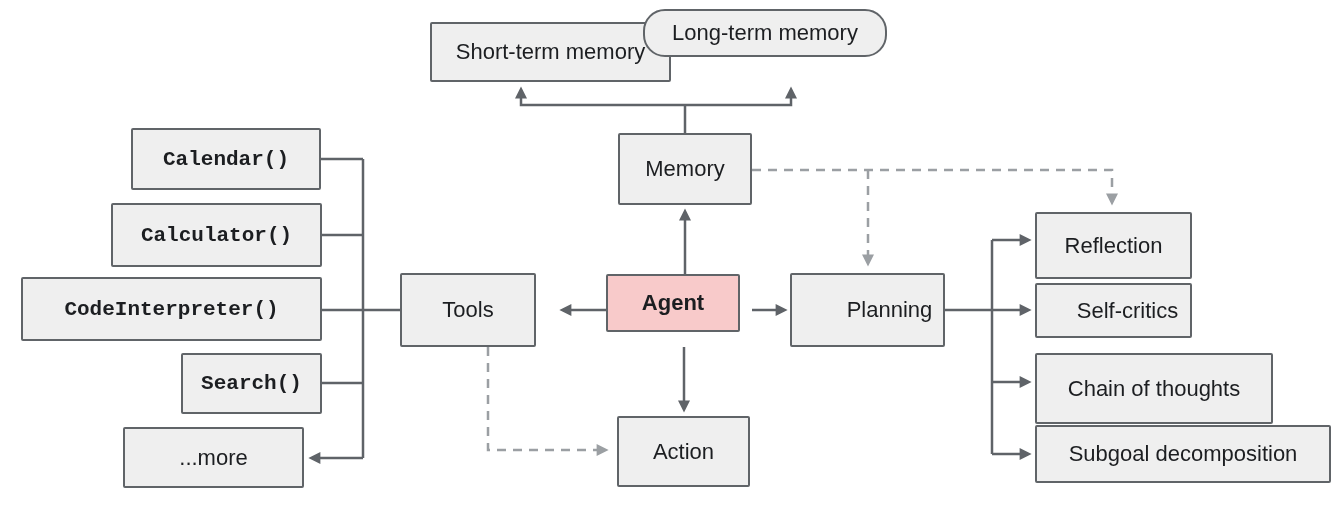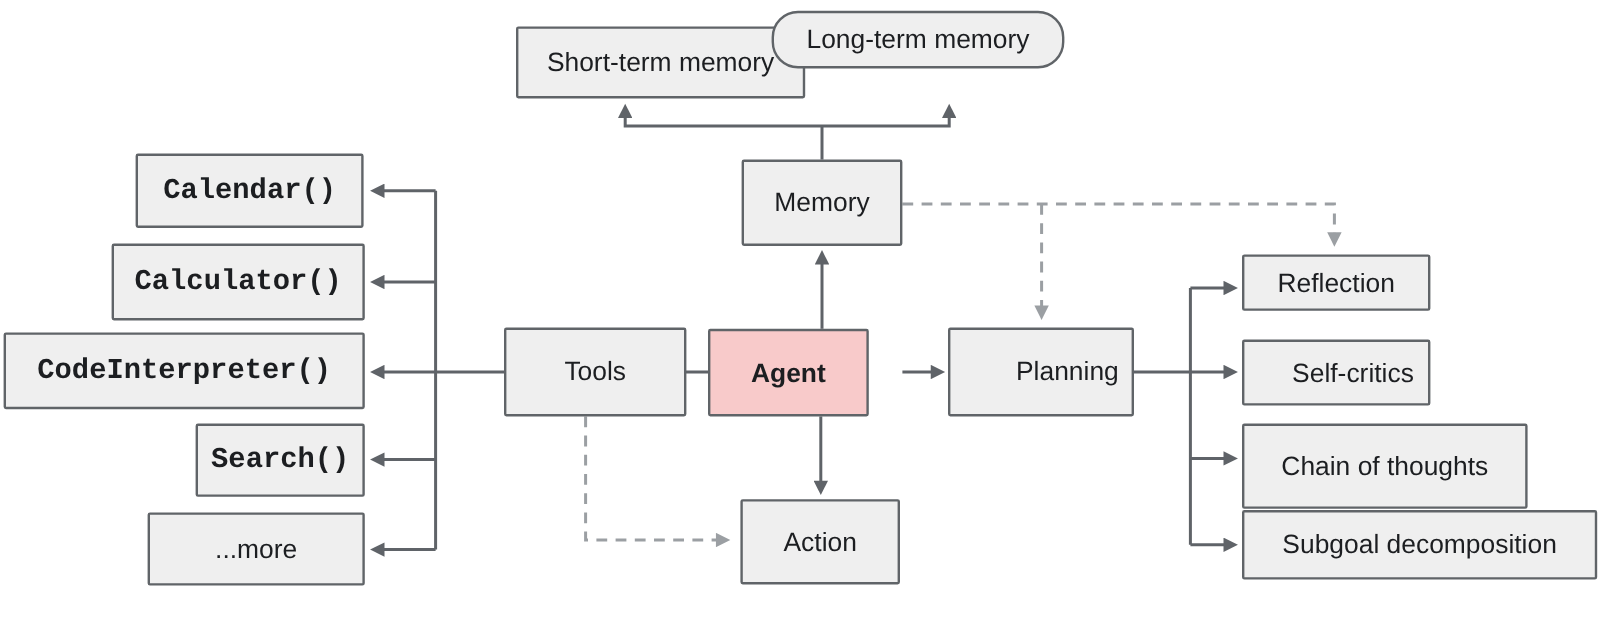--- a/index.html
+++ b/index.html
@@ -25,40 +25,41 @@
     display: flex;
     align-items: center;
     justify-content: center;
     font-size: 22px;
     color: #1c1e21;
     white-space: nowrap;
   }
   .node.mono {
     font-family: "Liberation Mono", "DejaVu Sans Mono", monospace;
     font-weight: bold;
-    font-size: 24px;
+    font-size: 21px;
+    margin-left: 18px;
   }
   .node.agent {
     background: #f8caca;
     font-weight: bold;
   }
   
   #n-stm        { left: 389px;  top: 22px;  width: 241px; height: 60px; margin-left: 41px; }
   #n-ltm        { left: 643px;  top: 9px;  width: 244px; height: 48px; border-radius: 22px; }
   #n-memory     { left: 618px;  top: 133px; width: 134px; height: 72px; }
-  #n-agent      { left: 590px;  top: 274px; width: 134px; height: 73px; }
-  #n-tools      { left: 420px;  top: 273px; width: 152px; height: 74px; }
+  #n-agent      { left: 606px;  top: 274px; width: 134px; height: 58px; }
+  #n-tools      { left: 400px;  top: 273px; width: 136px; height: 74px; }
   #n-planning   { left: 790px;  top: 273px; width: 155px; height: 74px; padding-left: 44px; }
   #n-action     { left: 617px;  top: 416px; width: 133px; height: 71px; text-align: right; }
   #n-calendar   { left: 113px;  top: 128px; width: 190px; height: 62px; }
   #n-calculator { left: 93px;   top: 203px; width: 211px; height: 64px; }
   #n-codeint    { left: 3px;    top: 277px; width: 301px; height: 64px; }
   #n-search     { left: 163px;  top: 353px; width: 141px; height: 61px; }
   #n-more       { left: 123px;  top: 427px; width: 181px; height: 61px; }
-  #n-reflection { left: 1035px; top: 212px; width: 157px; height: 47px; text-align: center; }
+  #n-reflection { left: 1035px; top: 212px; width: 157px; height: 67px; text-align: center; }
   #n-selfcrit   { left: 1035px; top: 283px; width: 157px; height: 55px; padding-left: 28px; }
   #n-chain      { left: 1035px; top: 353px; width: 238px; height: 71px; }
   #n-subgoal    { left: 1035px; top: 425px; width: 296px; height: 58px; }
   .solid-edge  { stroke: #5f6368; stroke-width: 2.5; fill: none; }
   .dashed-edge { stroke: #9b9fa3; stroke-width: 2.5; fill: none; stroke-dasharray: 9 7; }
 </style>
 </head>
 <body>
 
 <div id="canvas">

